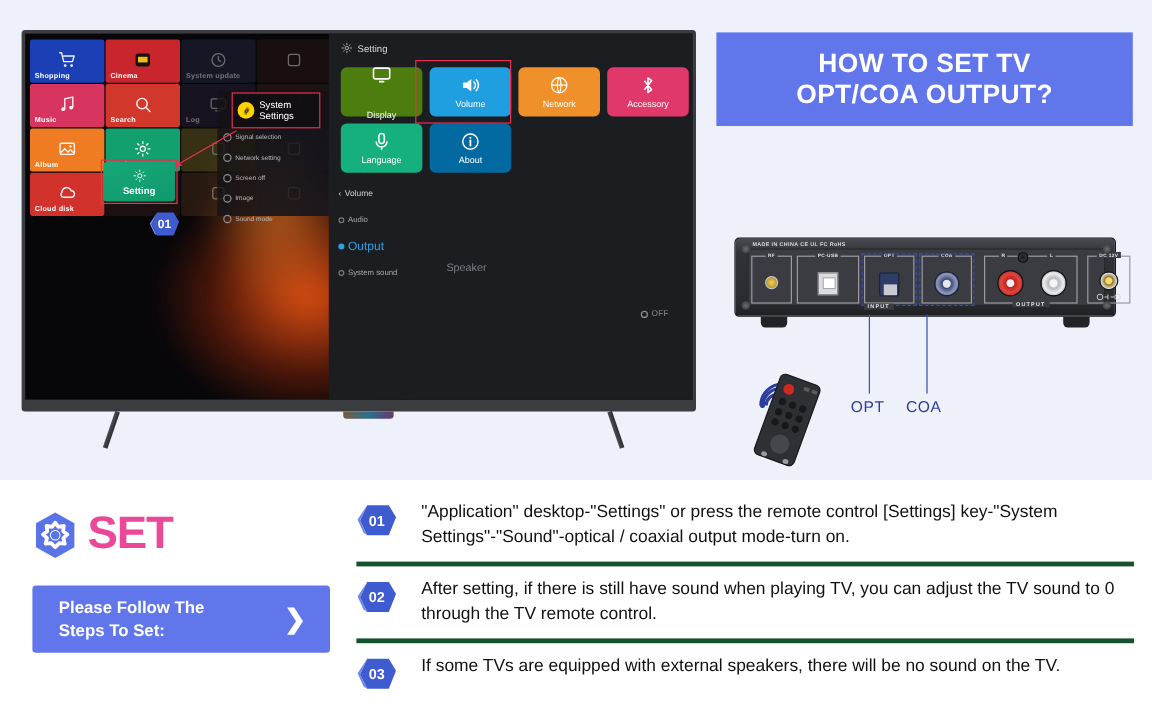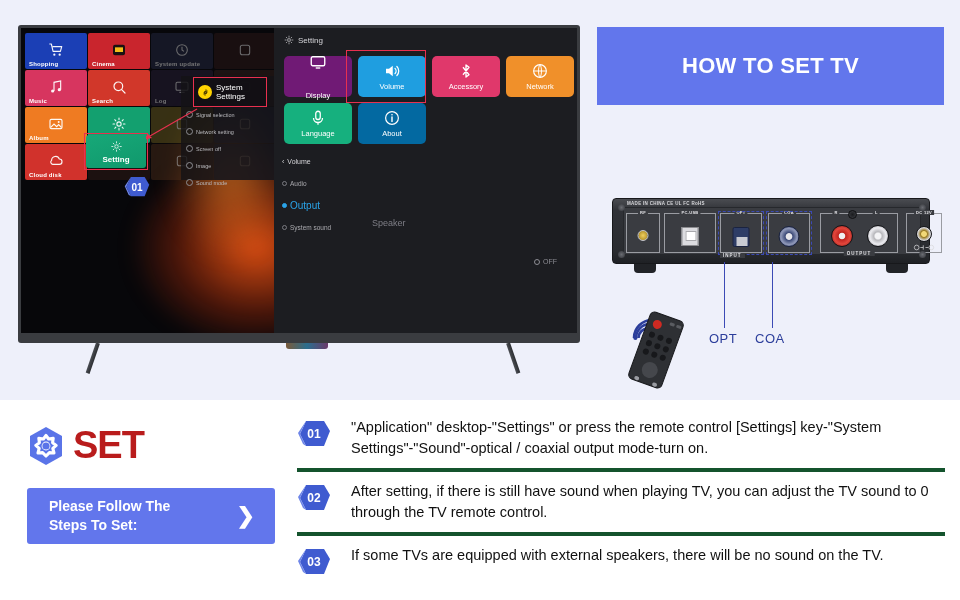--- a/index.html
+++ b/index.html
@@ -136,21 +136,21 @@
   .remote { position:absolute; left:630px; top:310px; width:60px; height:80px; }
   .rm-body { position:absolute; left:8px; top:4px; width:36px; height:72px; background:#2e3034;
              border-radius:5px; transform:rotate(20deg); border:1px solid #17181b; }
   .rm-btn { position:absolute; background:#17181b; border-radius:50%; }
   .wifi { position:absolute; left:0px; top:6px; width:26px; height:26px; }
 
   
   .bottom { position:absolute; left:0; top:400px; width:960px; height:200px; background:#fff; }
   .set-logo { position:absolute; left:28px; top:24px; display:flex; align-items:center; gap:9px; }
   .set-logo .hexg { width:36px; height:40px; }
-  .set-logo .settxt { font-size:38px; font-weight:bold; color:#b91c1c; letter-spacing:-1px; }
+  .set-logo .settxt { font-size:38px; font-weight:bold; color:#ec4899; letter-spacing:-1px; }
   .cta { position:absolute; left:27px; top:88px; width:248px; height:56px; background:#6276ec;
          border-radius:3px; display:flex; align-items:center; justify-content:space-between;
          padding:0 20px 0 22px; }
   .cta .cta-txt { font-size:14px; font-weight:bold; color:#fff; line-height:19px; }
   .cta .chev { font-size:22px; color:#fff; font-weight:bold; }
 
   .steps { position:absolute; left:297px; top:8px; width:648px; }
   .step { position:relative; display:flex; align-items:flex-start; gap:0;
           padding:9px 0 9px 0; min-height:52px; }
   .step + .step { border-top:4px solid #14532d; }
@@ -344,54 +344,54 @@
 
             <div class="set-head">
               <svg class="gicon" viewBox="0 0 24 24">
                 <circle cx="12" cy="12" r="3.4" fill="none" stroke="#d6d6da" stroke-width="1.6"></circle>
                 <path d="M12 2.6v2.6M12 18.8v2.6M2.6 12h2.6M18.8 12h2.6M5.4 5.4l1.9 1.9M16.7 16.7l1.9 1.9M18.6 5.4l-1.9 1.9M7.3 16.7l-1.9 1.9" stroke="#d6d6da" stroke-width="1.6" stroke-linecap="round"></path>
               </svg>
               <span id="setPanelTitle">Setting</span>
             </div>
 
             <div class="set-grid" id="setGrid">
-                <div class="scell" style="background: #701a75; gap: 20px;">
+                <div class="scell" style="background: #4d7c0f; gap: 20px;">
                   <span class="sc-ico">
                     <svg viewBox="0 0 24 24" width="18" height="18">
                       <rect x="3" y="5" width="18" height="12" rx="2" fill="none" stroke="#fff" stroke-width="1.8"></rect>
                       <path d="M9 20h6" stroke="#fff" stroke-width="1.8"></path>
                     </svg>
                   </span>
                   <span class="sc-lbl">Display</span>
                 </div>
                 <div class="scell" style="background: rgb(31, 158, 224);">
                   <span class="sc-ico">
                     <svg viewBox="0 0 24 24" width="18" height="18">
                       <path d="M4 9h4l5-4v14l-5-4H4z" fill="#fff"></path>
                       <path d="M16 8.5a5 5 0 010 7M18.5 6a8.5 8.5 0 010 12" fill="none" stroke="#fff" stroke-width="1.7" stroke-linecap="round"></path>
                     </svg>
                   </span>
                   <span class="sc-lbl">Volume</span>
                 </div>
-                <div class="scell" style="background: rgb(224, 56, 107);">
-                  <span class="sc-ico">
-                    <svg viewBox="0 0 24 24" width="18" height="18">
-                      <path d="M8 7l8 10-4 3V4l4 3-8 10" fill="none" stroke="#fff" stroke-width="1.8" stroke-linejoin="round"></path>
-                    </svg>
-                  </span>
-                  <span class="sc-lbl">Accessory</span>
-                </div>
                 <div class="scell" style="background: rgb(240, 144, 42);">
                   <span class="sc-ico">
                     <svg viewBox="0 0 24 24" width="18" height="18">
                       <circle cx="12" cy="12" r="8.5" fill="none" stroke="#fff" stroke-width="1.5"></circle>
                       <path d="M3.5 12h17M12 3.5c2.6 2.6 2.6 14.4 0 17M12 3.5c-2.6 2.6-2.6 14.4 0 17" fill="none" stroke="#fff" stroke-width="1.3"></path>
                     </svg>
                   </span>
                   <span class="sc-lbl">Network</span>
+                </div>
+                <div class="scell" style="background: rgb(224, 56, 107);">
+                  <span class="sc-ico">
+                    <svg viewBox="0 0 24 24" width="18" height="18">
+                      <path d="M8 7l8 10-4 3V4l4 3-8 10" fill="none" stroke="#fff" stroke-width="1.8" stroke-linejoin="round"></path>
+                    </svg>
+                  </span>
+                  <span class="sc-lbl">Accessory</span>
                 </div>
                 <div class="scell" style="background: rgb(22, 176, 126);">
                   <span class="sc-ico">
                     <svg viewBox="0 0 24 24" width="18" height="18">
                       <rect x="9" y="3" width="6" height="11" rx="3" fill="none" stroke="#fff" stroke-width="1.7"></rect>
                       <path d="M6 12a6 6 0 0012 0M12 18v3" fill="none" stroke="#fff" stroke-width="1.7"></path>
                     </svg>
                   </span>
                   <span class="sc-lbl">Language</span>
                 </div>
@@ -440,20 +440,21 @@
       </div>
       <div class="tv-legs">
         <span class="leg l"></span>
         <span class="leg r"></span>
       </div>
       <div class="tv-badge"></div>
     </div>
 
     <div class="hdr-card">
       <div class="h1" id="hdr1">HOW TO SET TV</div>
+      <div class="h1" id="hdr2">OPT/COA OUTPUT?</div>
     </div>
 
     <div class="device">
       <div class="dev-body">
         <div class="dev-top-txt" id="devTop">MADE IN CHINA   CE UL FC RoHS</div>
         <div class="dev-inner">
 
           <span class="jack" style="left:-6px;top:-4px;width:7px;height:7px;background:radial-gradient(circle,#6a6c72,#303237);"></span>
           <span class="jack" style="left:-6px;bottom:-4px;width:7px;height:7px;background:radial-gradient(circle,#6a6c72,#303237);"></span>
 

